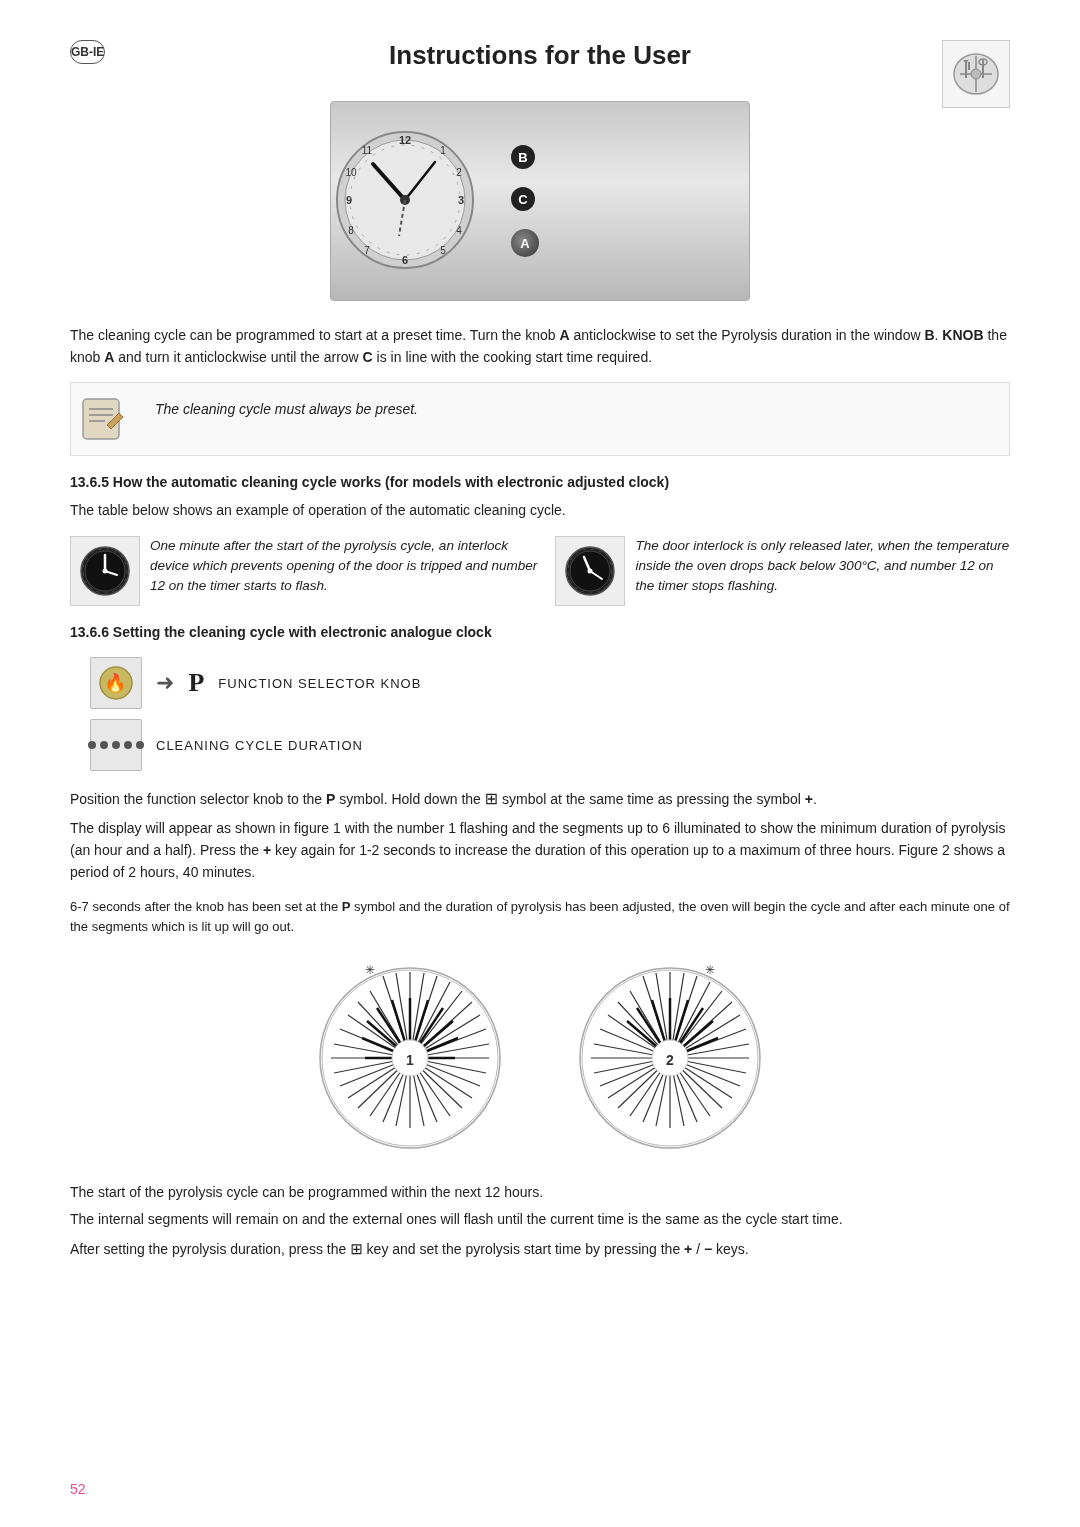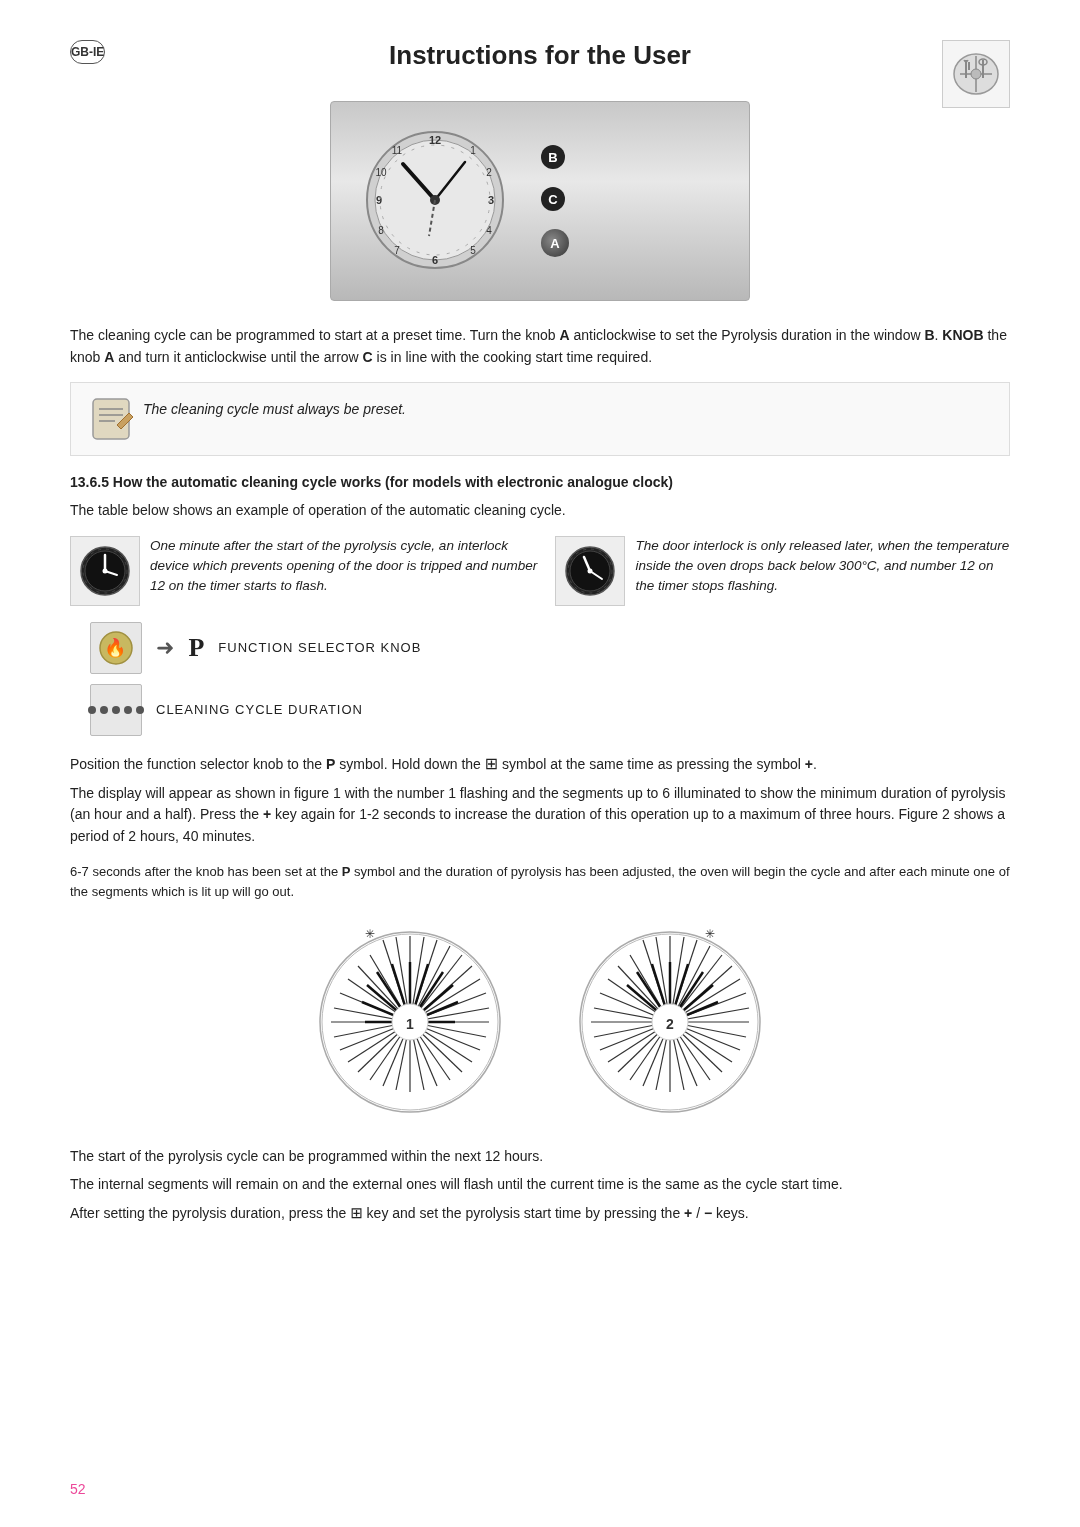--- a/index.html
+++ b/index.html
@@ -64,21 +64,20 @@
     .clock-diagram-inner {
       background: linear-gradient(180deg, #c8c8c8 0%, #e8e8e8 40%, #b8b8b8 100%);
       border: 1px solid #aaa;
       border-radius: 4px;
       width: 420px;
       height: 200px;
       position: relative;
       display: flex;
       align-items: center;
       justify-content: flex-start;
-      padding-left: 30px;
     }
     
     .analog-clock-wrap {
       width: 150px;
       height: 150px;
       position: relative;
     }
     
     .diagram-labels {
       display: flex;
@@ -119,23 +118,23 @@
     .text-block p {
       margin-bottom: 6px;
     }
 
     
     .note-box {
       display: flex;
       align-items: flex-start;
       background: #f9f9f9;
       border: 1px solid #ddd;
-      padding: 10px 14px;
+      padding: 10px 4px;
       margin-bottom: 16px;
-      gap: 6px;
+      gap: 28px;
     }
     .note-icon {
       width: 52px;
       height: 52px;
       flex-shrink: 0;
     }
     .note-text {
       font-style: italic;
       line-height: 1.5;
       padding-top: 6px;
@@ -329,21 +328,21 @@
         <line x1="14" y1="16" x2="38" y2="16" stroke="#888" stroke-width="1.5"></line>
         <line x1="14" y1="22" x2="38" y2="22" stroke="#888" stroke-width="1.5"></line>
         <line x1="14" y1="28" x2="30" y2="28" stroke="#888" stroke-width="1.5"></line>
         <path d="M32 32 L44 20 L48 24 L36 36 Z" fill="#c8a060" stroke="#a07030" stroke-width="1"></path>
       </svg>
     </div>
     <p class="note-text">The cleaning cycle must always be preset.</p>
   </div>
 
   <div class="text-block">
-    <p class="section-heading">13.6.5  How the automatic cleaning cycle works (for models with electronic analogue clock)</p>
+    <p class="section-heading">13.6.5  How the automatic cleaning cycle works (for models with electronic adjusted clock)</p>
     <p>The table below shows an example of operation of the automatic cleaning cycle.</p>
   </div>
 
   <div class="clock-icons-row">
     <div class="clock-icon-row">
       <div class="clock-icon-box">
         <svg width="52" height="52" viewBox="0 0 52 52">
           <circle cx="26" cy="26" r="24" fill="#222" stroke="#555" stroke-width="1.5"></circle>
           <circle cx="26" cy="26" r="20" fill="#111" stroke="#444" stroke-width="1"></circle>
           <line x1="26" y1="26" x2="26" y2="10" stroke="#fff" stroke-width="2.5" stroke-linecap="round"></line>
@@ -362,20 +361,23 @@
           <line x1="26" y1="26" x2="20" y2="12" stroke="#fff" stroke-width="2.5" stroke-linecap="round"></line>
           <line x1="26" y1="26" x2="38" y2="34" stroke="#fff" stroke-width="2" stroke-linecap="round"></line>
           <circle cx="26" cy="26" r="2.5" fill="#fff"></circle>
           <circle cx="26" cy="26" r="22" fill="none" stroke="#666" stroke-width="0.5" stroke-dasharray="3 5"></circle>
         </svg>
       </div>
       <p class="italic-text">The door interlock is only released later, when the temperature inside the oven drops back below 300°C, and number 12 on the timer stops flashing.</p>
     </div>
   </div>
 
+  <div class="text-block">
+    <p class="section-heading">13.6.6  Setting the cleaning cycle with electronic analogue clock</p>
+  </div>
 
   <div class="function-rows">
 
     <div class="function-row">
       <div class="fn-icon-box">
         <svg width="36" height="36" viewBox="0 0 36 36">
           <circle cx="18" cy="18" r="16" fill="#c8b860" stroke="#a09040" stroke-width="1.5"></circle>
           <text x="18" y="24" text-anchor="middle" font-size="18" fill="#555">🔥</text>
         </svg>
       </div>

